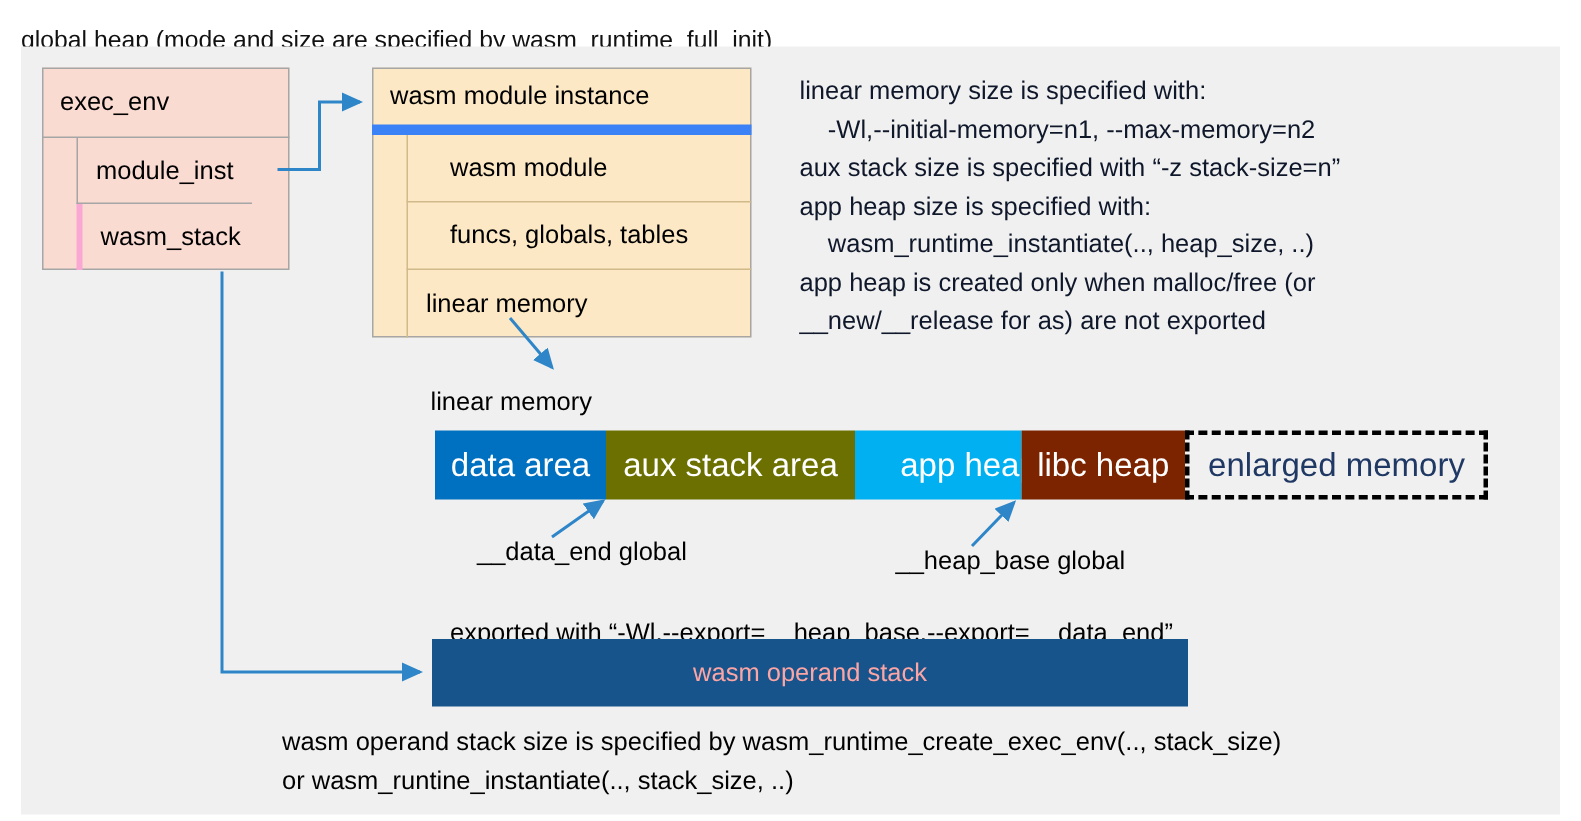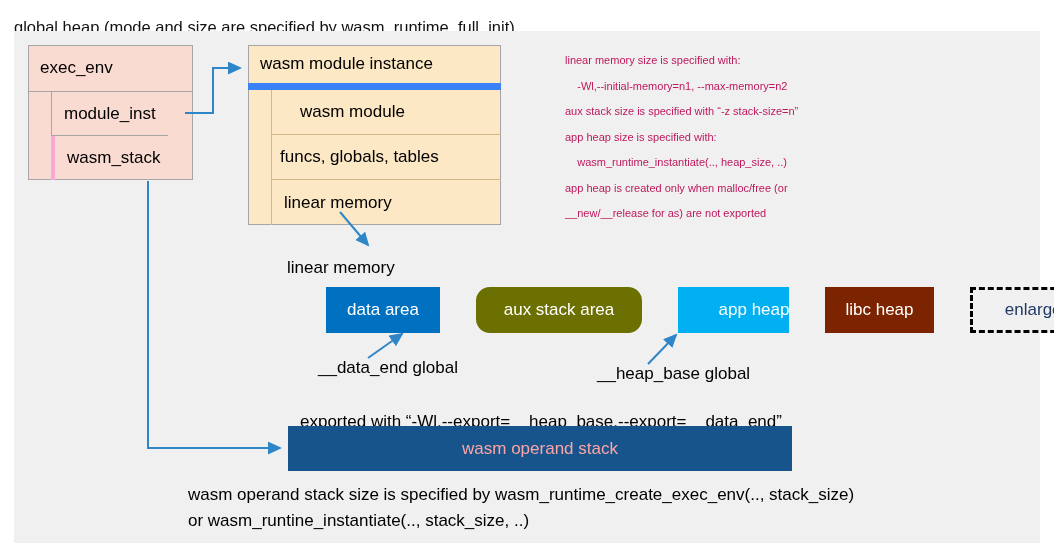--- a/index.html
+++ b/index.html
@@ -81,37 +81,36 @@
   .mi-sub1 {
     left: 271px; top: 90px; width: 230px; height: 45px;
     border-left: 1px solid #d0b98a;
     border-bottom: 1px solid #d0b98a;
     padding-left: 28px;
   }
   .mi-sub2 {
     left: 271px; top: 135px; width: 230px; height: 45px;
     border-left: 1px solid #d0b98a;
     border-bottom: 1px solid #d0b98a;
-    padding-left: 8px;
+    padding-left: 28px;
   }
   .mi-sub3 {
     left: 271px; top: 180px; width: 230px; height: 45px;
     border-left: 1px solid #d0b98a;
     padding-left: 12px;
   }
   
   .note-right {
     position: absolute;
     left: 533px;
     top: 48px;
-    font-size: 11px;
+    font-size: 17px;
     line-height: 25.5px;
     white-space: pre;
-    color: #be185d;
-    margin-left: 32px;
+    color: #0f172a;
   }
   
   .lm-label {
     position: absolute;
     left: 287px;
     top: 258px;
     font-size: 17px;
     white-space: nowrap;
   }
   
@@ -120,27 +119,26 @@
     left: 290px;
     top: 287px;
     height: 46px;
     display: flex;
   }
   .seg {
     box-sizing: border-box;
     display: flex;
     align-items: center;
     justify-content: center;
-    font-size: 17px;
+    font-size: 22px;
     color: #ffffff;
     white-space: nowrap;
-    margin-left: 36px;
   }
   .seg-data     { width: 114px; background: #0070c0; }
-  .seg-aux      { width: 166px; background: #6b7000; border-radius: 14px; }
+  .seg-aux      { width: 166px; background: #6b7000; }
   .seg-appheap  { width: 111px; background: #00b0f0; padding-left: 41px; }
   .seg-libcheap { width: 109px; background: #7c2400; }
   .seg-enlarged {
     width: 202px;
     background: #f0f0f0;
     color: #1f3864;
     border: 3px dashed #000000;
   }
   
   .ann {

